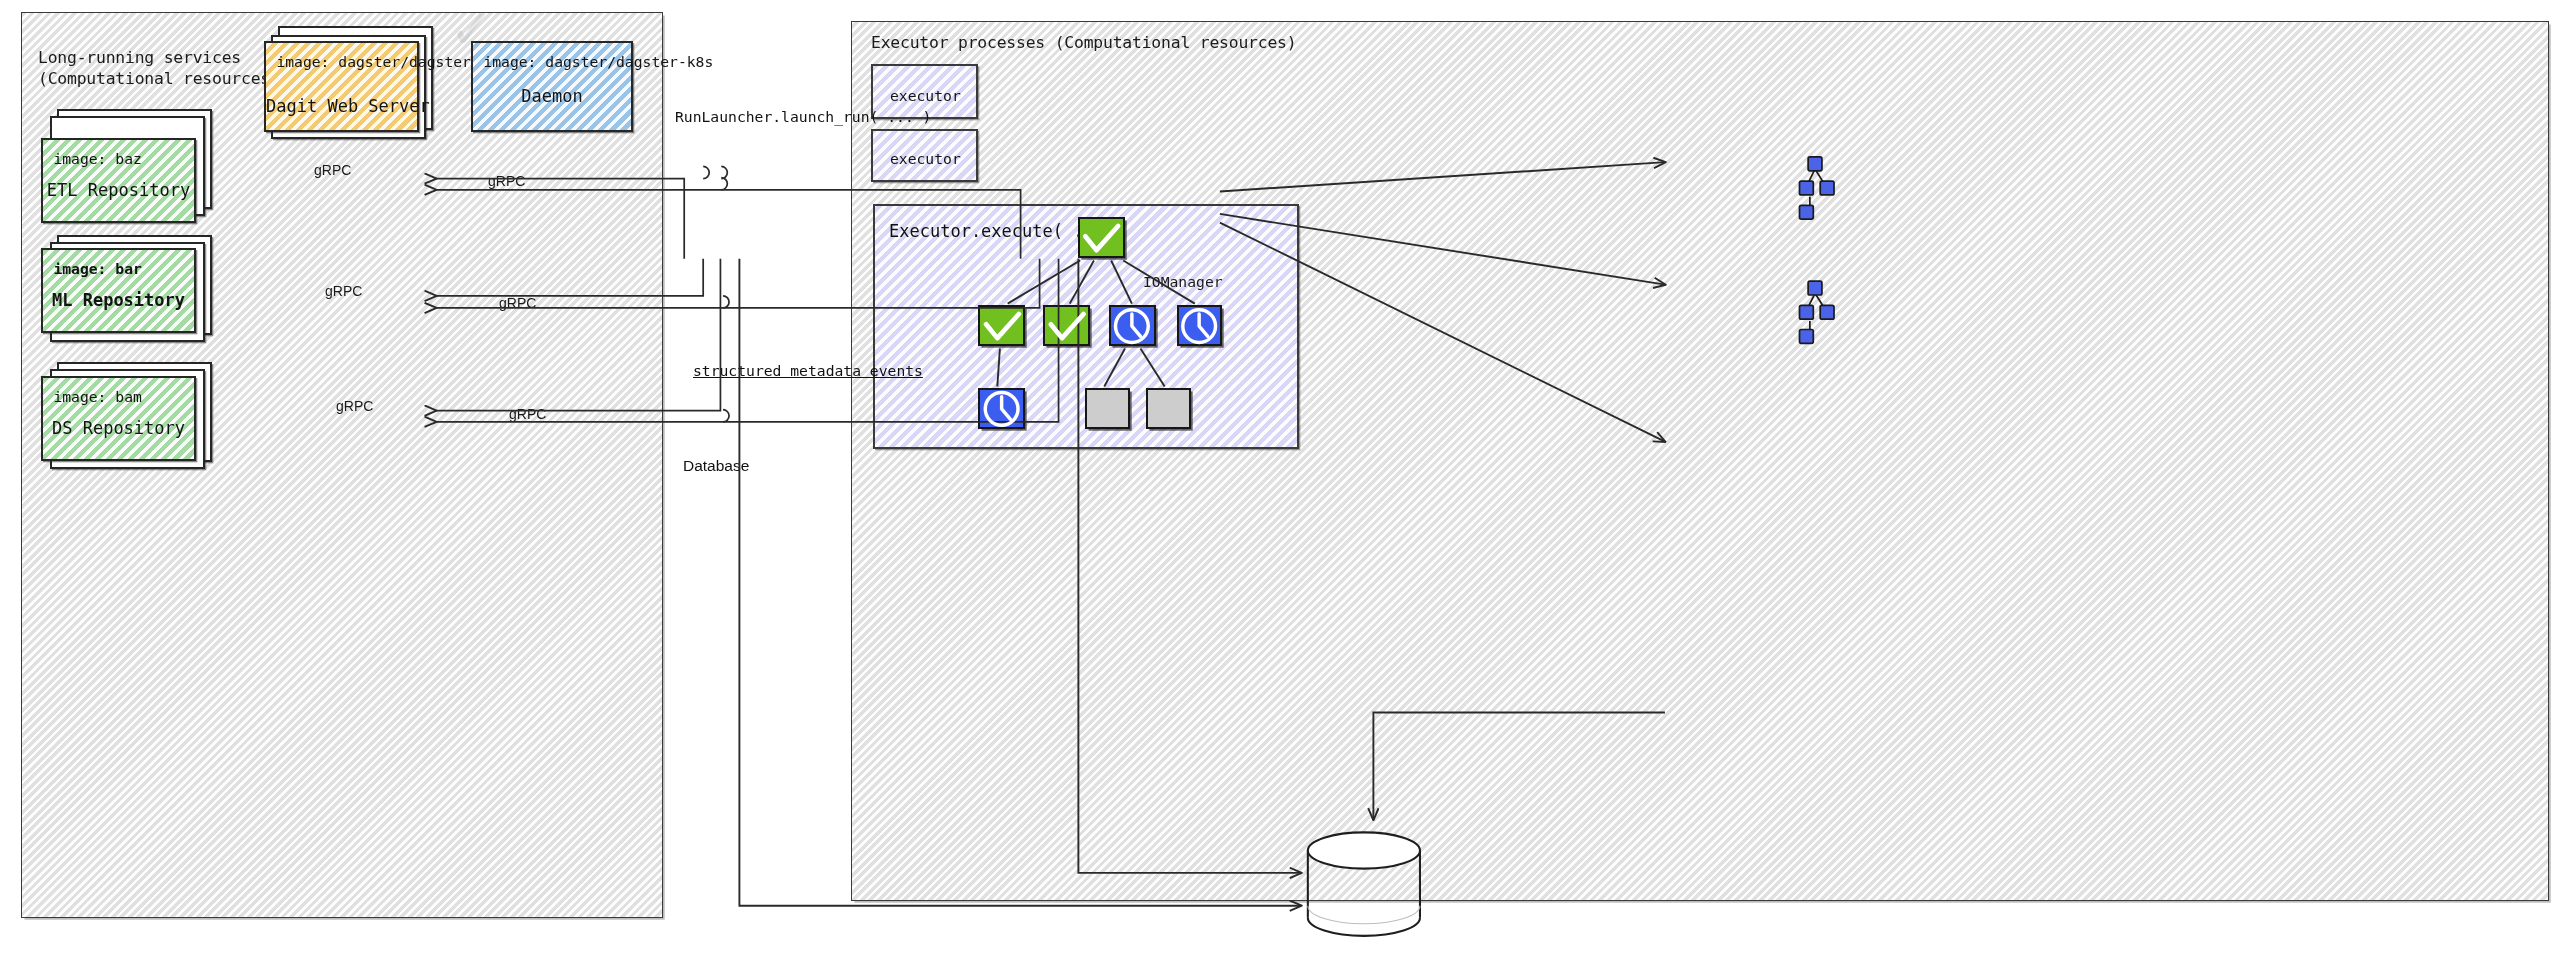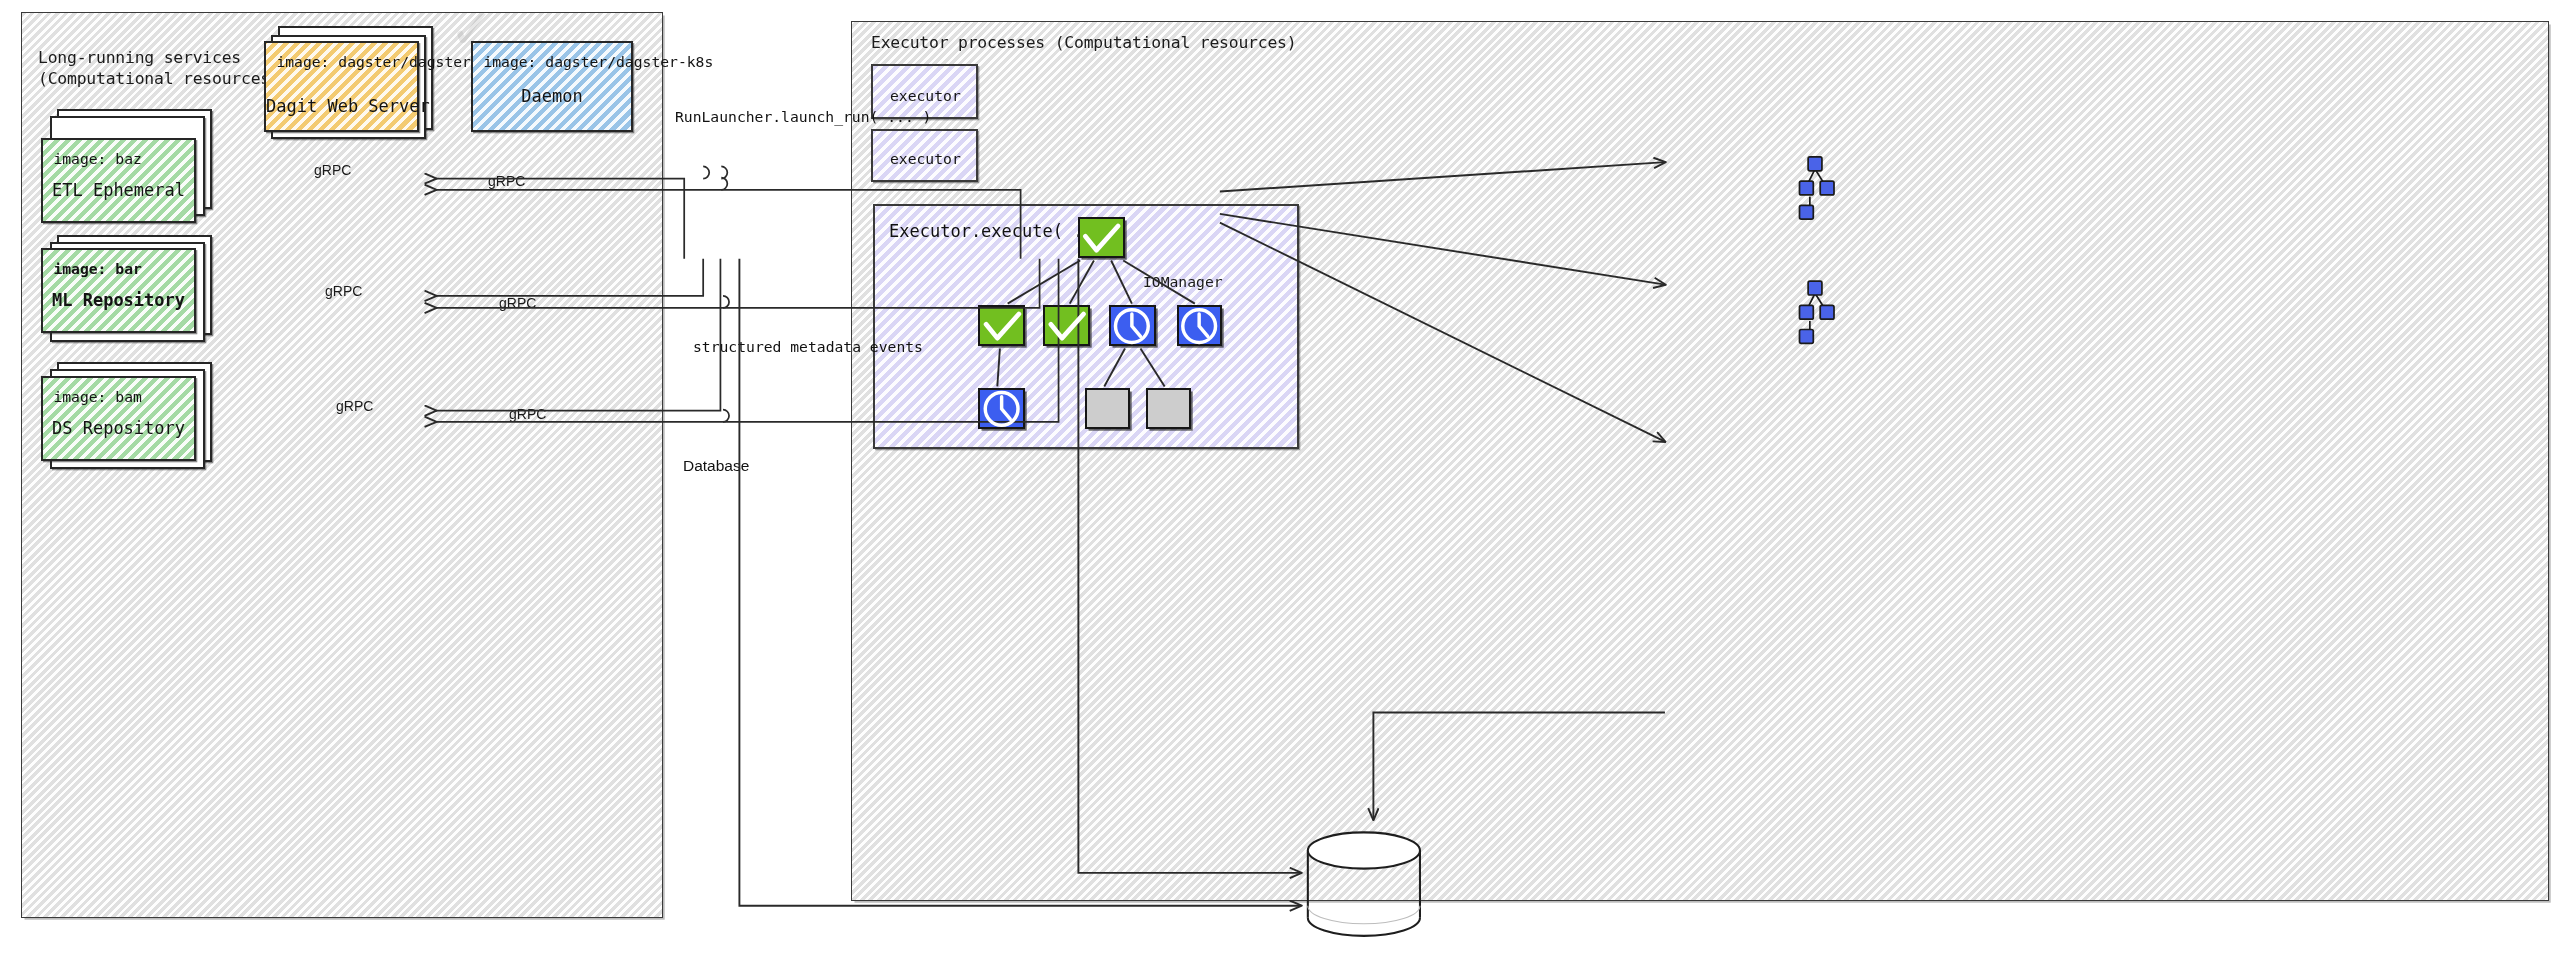--- a/index.html
+++ b/index.html
@@ -197,21 +197,21 @@
 
   <div class="node hatch-blue" style="left:471px; top:41px; width:162px; height:91px;">
     <div class="imgline">image: dagster/dagster-k8s</div>
     <div class="nodelabel" style="top:43px;text-align:center;">Daemon</div>
   </div>
 
   <div class="sheet" style="left:57px; top:109px; width:155px; height:100px;"></div>
   <div class="sheet" style="left:50px; top:116px; width:155px; height:100px;"></div>
   <div class="node hatch-green" style="left:41px; top:138px; width:155px; height:85px;">
     <div class="imgline">image: baz</div>
-    <div class="nodelabel" style="top:40px;">ETL Ephemeral</div>
+    <div class="nodelabel" style="top:40px;">ETL Repository</div>
   </div>
 
   <div class="sheet" style="left:57px; top:235px; width:155px; height:100px;"></div>
   <div class="sheet" style="left:50px; top:242px; width:155px; height:100px;"></div>
   <div class="node hatch-green" style="left:41px; top:248px; width:155px; height:85px;font-weight:bold;">
     <div class="imgline">image: bar</div>
     <div class="nodelabel" style="top:40px;">ML Repository</div>
   </div>
 
   <div class="sheet" style="left:57px; top:362px; width:155px; height:100px;"></div>
@@ -242,21 +242,21 @@
   <div class="op op-green" style="left:1043px; top:305px; width:47px; height:41px;"></div>
   <div class="op op-blue" style="left:1109px; top:305px; width:47px; height:41px;"></div>
   <div class="op op-blue" style="left:1177px; top:305px; width:45px; height:41px;"></div>
   <div class="op op-blue" style="left:978px; top:388px; width:47px; height:41px;"></div>
   <div class="op op-grey" style="left:1085px; top:388px; width:45px; height:41px;"></div>
   <div class="op op-grey" style="left:1146px; top:388px; width:45px; height:41px;"></div>
 
   <div class="db-label" style="left:683px; top:457px; width:60px;">Database</div>
 
   <div class="mono-label" style="left:675px; top:108px; font-size:14.7px;">RunLauncher.launch_run( ... )</div>
-  <div class="mono-label" style="left:693px; top:338px; font-size:14.7px;">structured metadata events</div>
+  <div class="mono-label" style="left:693px; top:362px; font-size:14.7px;text-decoration:underline;">structured metadata events</div>
 
   <div class="edge-label" style="left:314px; top:162px;">gRPC</div>
   <div class="edge-label" style="left:488px; top:173px;">gRPC</div>
   <div class="edge-label" style="left:325px; top:283px;">gRPC</div>
   <div class="edge-label" style="left:499px; top:295px;">gRPC</div>
   <div class="edge-label" style="left:336px; top:398px;">gRPC</div>
   <div class="edge-label" style="left:509px; top:406px;">gRPC</div>
 
   <svg class="overlay" viewBox="0 0 2986 1106">
     <defs>

